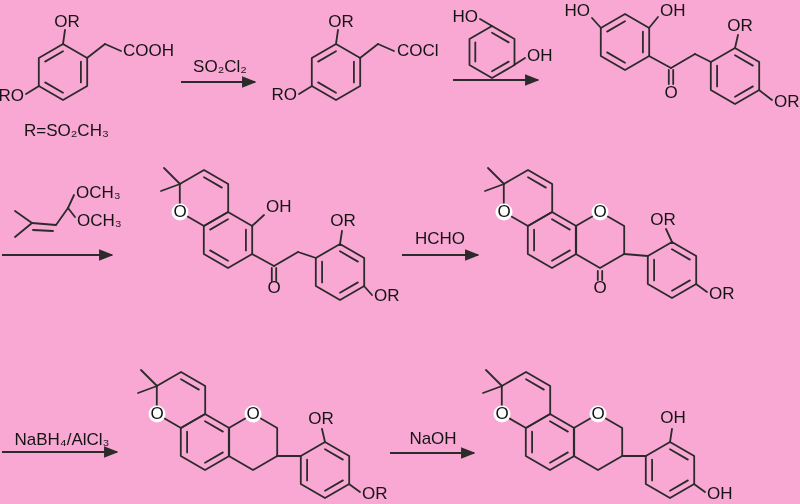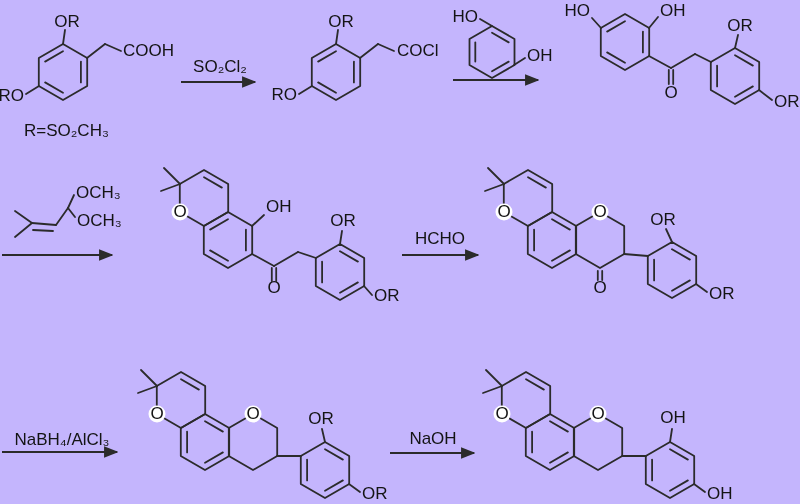--- a/index.html
+++ b/index.html
@@ -1,16 +1,16 @@
 <!DOCTYPE html>
 <html><head>
 <meta charset="utf-8">
 <style>
   html,body{margin:0;padding:0;background:#ffffff;}
-  .canvas{width:800px;height:504px;background:#c4b5fd;overflow:hidden;}
+  .canvas{width:800px;height:504px;background:#f9a8d4;overflow:hidden;}
   svg{display:block;}
   svg text{font-family:"Liberation Sans","DejaVu Sans",sans-serif;font-size:17px;fill:#141414;}
   .bonds line{stroke:#2b2b2b;stroke-width:1.8;stroke-linecap:round;fill:none;}
   [data-hex] polygon,[data-hex] line{stroke:#2b2b2b;stroke-width:1.8;fill:none;stroke-linejoin:round;stroke-linecap:round;}
   .atom-bg{fill:#ffffff;stroke:none;}
   .rxn-arrow{stroke:#2b2b2b;stroke-width:1.8;}
 </style>
 </head>
 <body>
 

